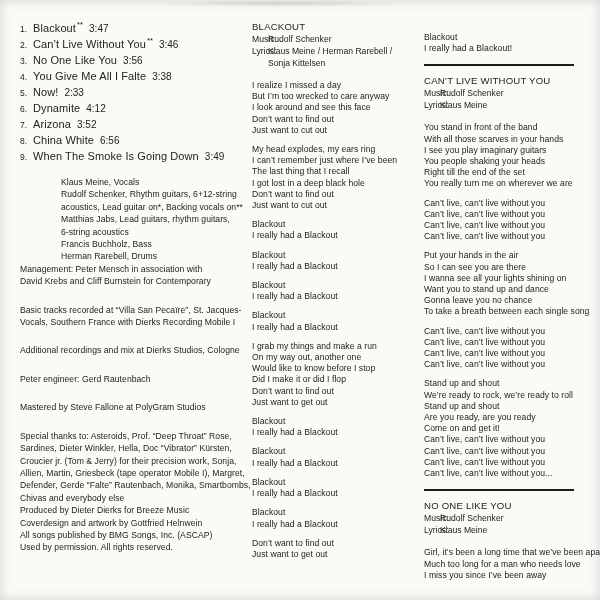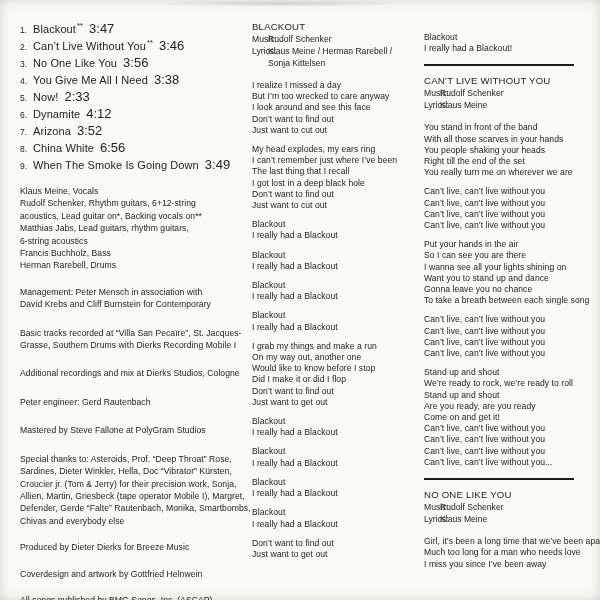--- a/index.html
+++ b/index.html
@@ -19,28 +19,28 @@
   .col { position:absolute; top:21px; }
   .col-left  { left:20px;  width:220px; }
   .col-mid   { left:252px; width:170px; }
   .col-right { left:424px; width:172px; }
 
   
   .track { display:flex; align-items:baseline; font-size:11px; line-height:15px; white-space:nowrap; }
   .tnum  { flex:none; width:13px; font-size:8.5px; }
   .ttitle{ letter-spacing:0.1px; }
   sup.tmark { font-size:7.5px; line-height:0; margin-left:1px; }
-  .ttime { font-size:13px; margin-left:6px; }
+  .ttime { font-size:10px; margin-left:6px; }
 
   
   .paras { margin-top:11px; }
   .para  { }
   .para.gap-s { margin-top:16px; }
-  .para.gap-l { margin-top:14px; }
-  .paras .para:first-child { margin-top:0; }
+  .para.gap-l { }
+  .paras .para:first-child { margin-top:0;margin-left:41px; }
   .cline { font-size:8.6px; line-height:12.4px; white-space:nowrap; letter-spacing:0.05px; }
 
   
   .song-title { font-size:9.6px; line-height:12px; letter-spacing:0.2px; white-space:nowrap; }
   .credit-row { display:flex; font-size:8.6px; line-height:12px; }
   .lab { flex:none; width:16px; }
   .vline { white-space:nowrap; }
 
   
   .stanzas { margin-top:11px; }
@@ -76,21 +76,21 @@
           <span class="ttitle">Can’t Live Without You<sup class="tmark">**</sup></span>
           <span class="ttime">3:46</span>
         </div>
         <div class="track">
           <span class="tnum">3.</span>
           <span class="ttitle">No One Like You</span>
           <span class="ttime">3:56</span>
         </div>
         <div class="track">
           <span class="tnum">4.</span>
-          <span class="ttitle">You Give Me All I Need</span>
+          <span class="ttitle">You Give Me All I Falte</span>
           <span class="ttime">3:38</span>
         </div>
         <div class="track">
           <span class="tnum">5.</span>
           <span class="ttitle">Now!</span>
           <span class="ttime">2:33</span>
         </div>
         <div class="track">
           <span class="tnum">6.</span>
           <span class="ttitle">Dynamite</span>
@@ -121,21 +121,21 @@
           <div class="cline">6-string acoustics</div>
           <div class="cline">Francis Buchholz, Bass</div>
           <div class="cline">Herman Rarebell, Drums</div>
         </div>
         <div class="para gap-l">
           <div class="cline">Management: Peter Mensch in association with</div>
           <div class="cline">David Krebs and Cliff Burnstein for Contemporary</div>
         </div>
         <div class="para gap-s">
           <div class="cline">Basic tracks recorded at “Villa San Pecaïre”, St. Jacques-</div>
-          <div class="cline">Grasse, Southern Drums with Dierks Recording Mobile I</div>
+          <div class="cline">Vocals, Southern France with Dierks Recording Mobile I</div>
         </div>
         <div class="para gap-s">
           <div class="cline">Additional recordings and mix at Dierks Studios, Cologne</div>
         </div>
         <div class="para gap-s">
           <div class="cline">Peter engineer: Gerd Rautenbach</div>
         </div>
         <div class="para gap-s">
           <div class="cline">Mastered by Steve Fallone at PolyGram Studios</div>
         </div>
@@ -262,20 +262,21 @@
           <span class="lab">Lyrics:</span>
           <div class="val">
             <div class="vline">Klaus Meine</div>
           </div>
         </div>
       </div>
     <div class="stanzas">
         <div class="stanza">
           <div class="line">You stand in front of the band</div>
           <div class="line">With all those scarves in your hands</div>
+          <div class="line">I see you play imaginary guitars</div>
           <div class="line">You people shaking your heads</div>
           <div class="line">Right till the end of the set</div>
           <div class="line">You really turn me on wherever we are</div>
         </div>
         <div class="stanza">
           <div class="line">Can’t live, can’t live without you</div>
           <div class="line">Can’t live, can’t live without you</div>
           <div class="line">Can’t live, can’t live without you</div>
           <div class="line">Can’t live, can’t live without you</div>
         </div>

